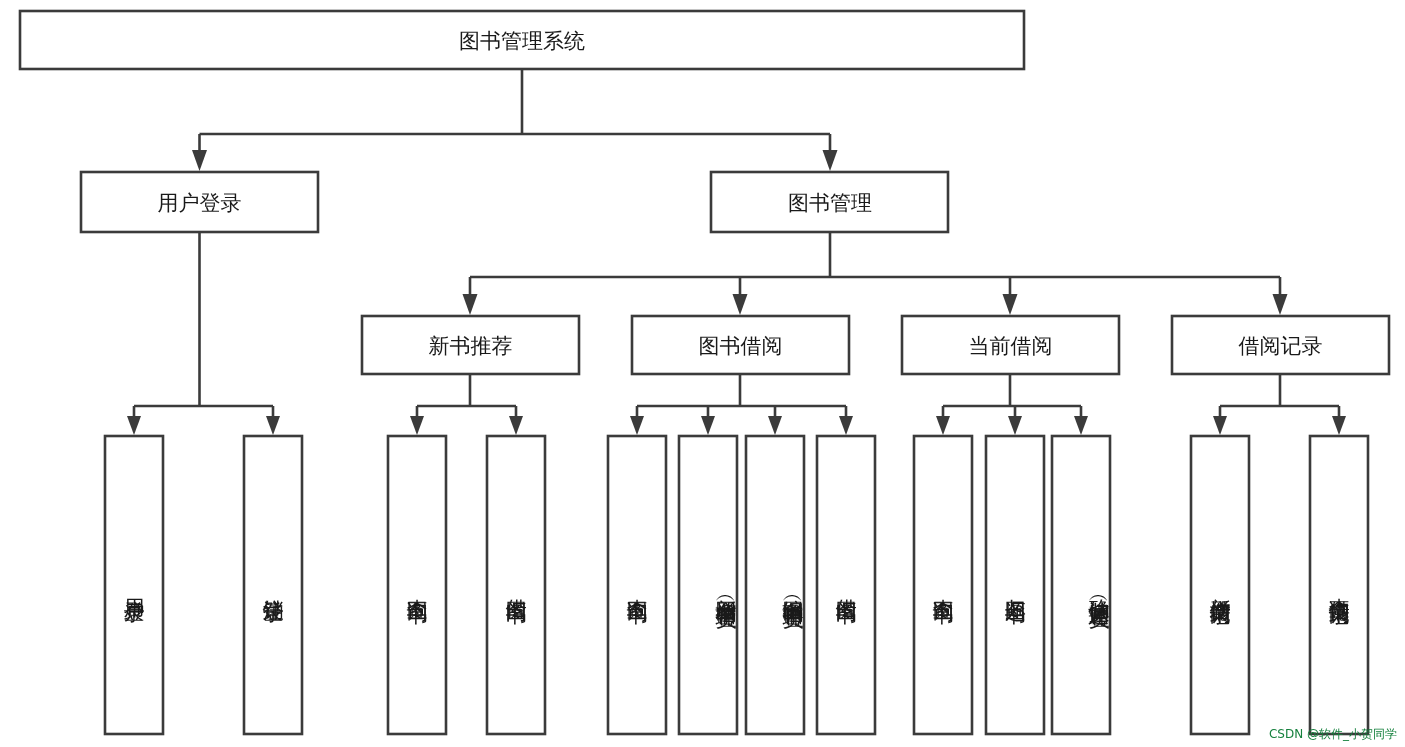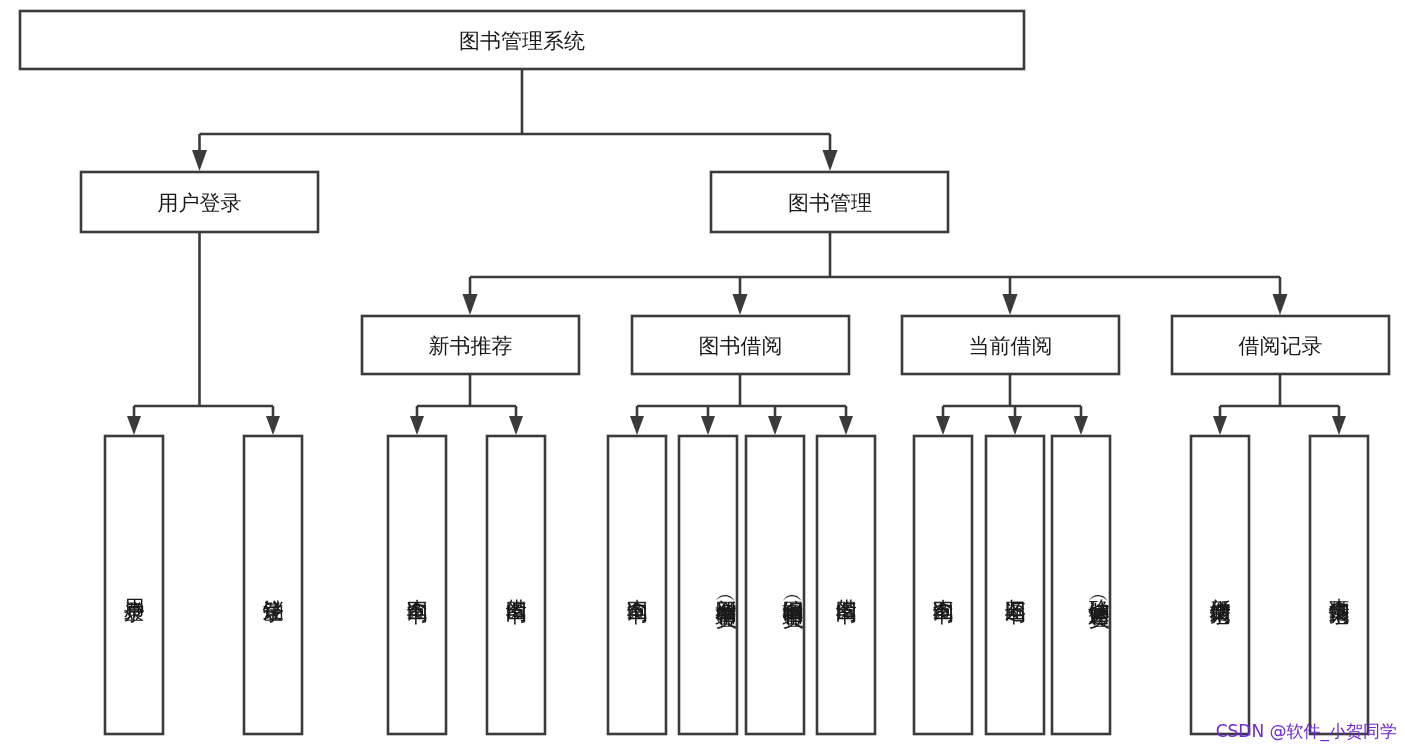--- a/index.html
+++ b/index.html
@@ -67,22 +67,22 @@
     pointer-events: none;
   }
   .vlabel.centered {
     align-items: center;
   }
   .watermark {
     position: absolute;
     right: 8px;
     bottom: 4px;
     font-family: "DejaVu Sans", "Liberation Sans", sans-serif;
-    font-size: 17px;
-    color: #6d28d9;
+    font-size: 12px;
+    color: #15803d;
     white-space: nowrap;
     user-select: none;
   }
 </style>
 </head>
 <body>
 
 <div id="diagram-root">
 
   <svg class="diagram-canvas" viewBox="0 0 1405 747" xmlns="http://www.w3.org/2000/svg">

